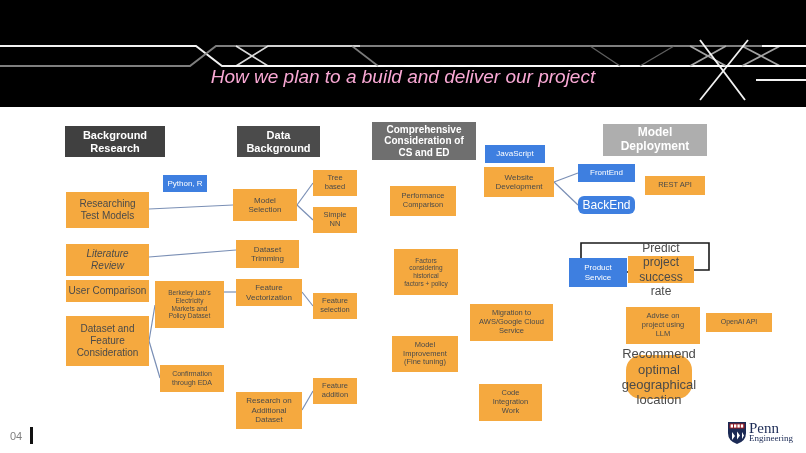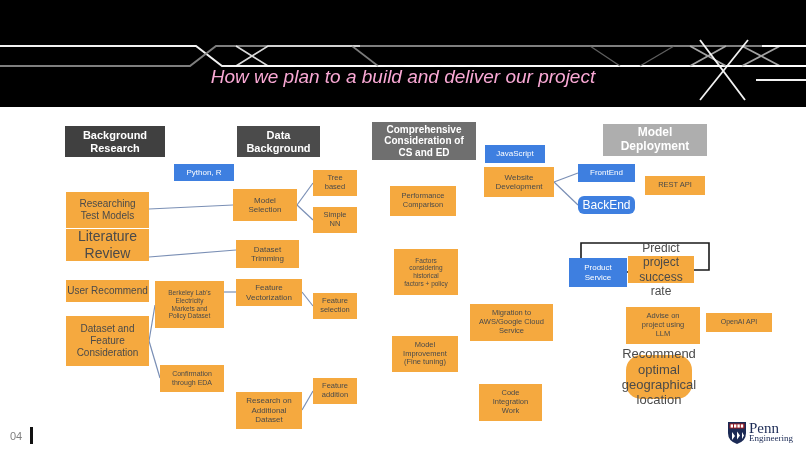--- a/index.html
+++ b/index.html
@@ -161,26 +161,26 @@
       <div class="sec k-dark" style="left: 237px; top: 126px; width: 83px; height: 31px; font-size: 11px;">Data
 Background</div>
       <div class="sec k-mid" style="left: 372px; top: 122px; width: 104px; height: 38px; font-size: 10px;">Comprehensive
 Consideration of
 CS and ED</div>
       <div class="sec k-light" style="left: 603px; top: 124px; width: 104px; height: 32px; font-size: 12px;">Model
 Deployment</div>
     </div>
 
   <div id="node-layer">
-      <div class="node blue" style="left: 163px; top: 164px; width: 60px; height: 17px; font-size: 8px; margin-left: 11px;">Python,  R</div>
+      <div class="node blue" style="left: 163px; top: 175px; width: 44px; height: 17px; font-size: 8px;">Python,  R</div>
       <div class="node orange" style="left: 66px; top: 192px; width: 83px; height: 36px; font-size: 10px;">Researching
 Test Models</div>
-      <div class="node orange" style="left: 66px; top: 229px; width: 83px; height: 32px; font-size: 14px;">Literature
+      <div class="node orange" style="left: 66px; top: 244px; width: 83px; height: 32px; font-size: 10px; font-style: italic;">Literature
 Review</div>
-      <div class="node orange" style="left: 66px; top: 280px; width: 83px; height: 22px; font-size: 10px;">User Recommend</div>
+      <div class="node orange" style="left: 66px; top: 280px; width: 83px; height: 22px; font-size: 10px;">User Comparison</div>
       <div class="node orange" style="left: 66px; top: 316px; width: 83px; height: 50px; font-size: 10px;">Dataset and
 Feature
 Consideration</div>
       <div class="node orange" style="left: 233px; top: 189px; width: 64px; height: 32px; font-size: 8px;">Model
 Selection</div>
       <div class="node orange" style="left: 313px; top: 170px; width: 44px; height: 26px; font-size: 7.5px;">Tree
 based</div>
       <div class="node orange" style="left: 313px; top: 207px; width: 44px; height: 26px; font-size: 7.5px;">Simple
 NN</div>
       <div class="node orange" style="left: 236px; top: 240px; width: 63px; height: 28px; font-size: 8px;">Dataset

